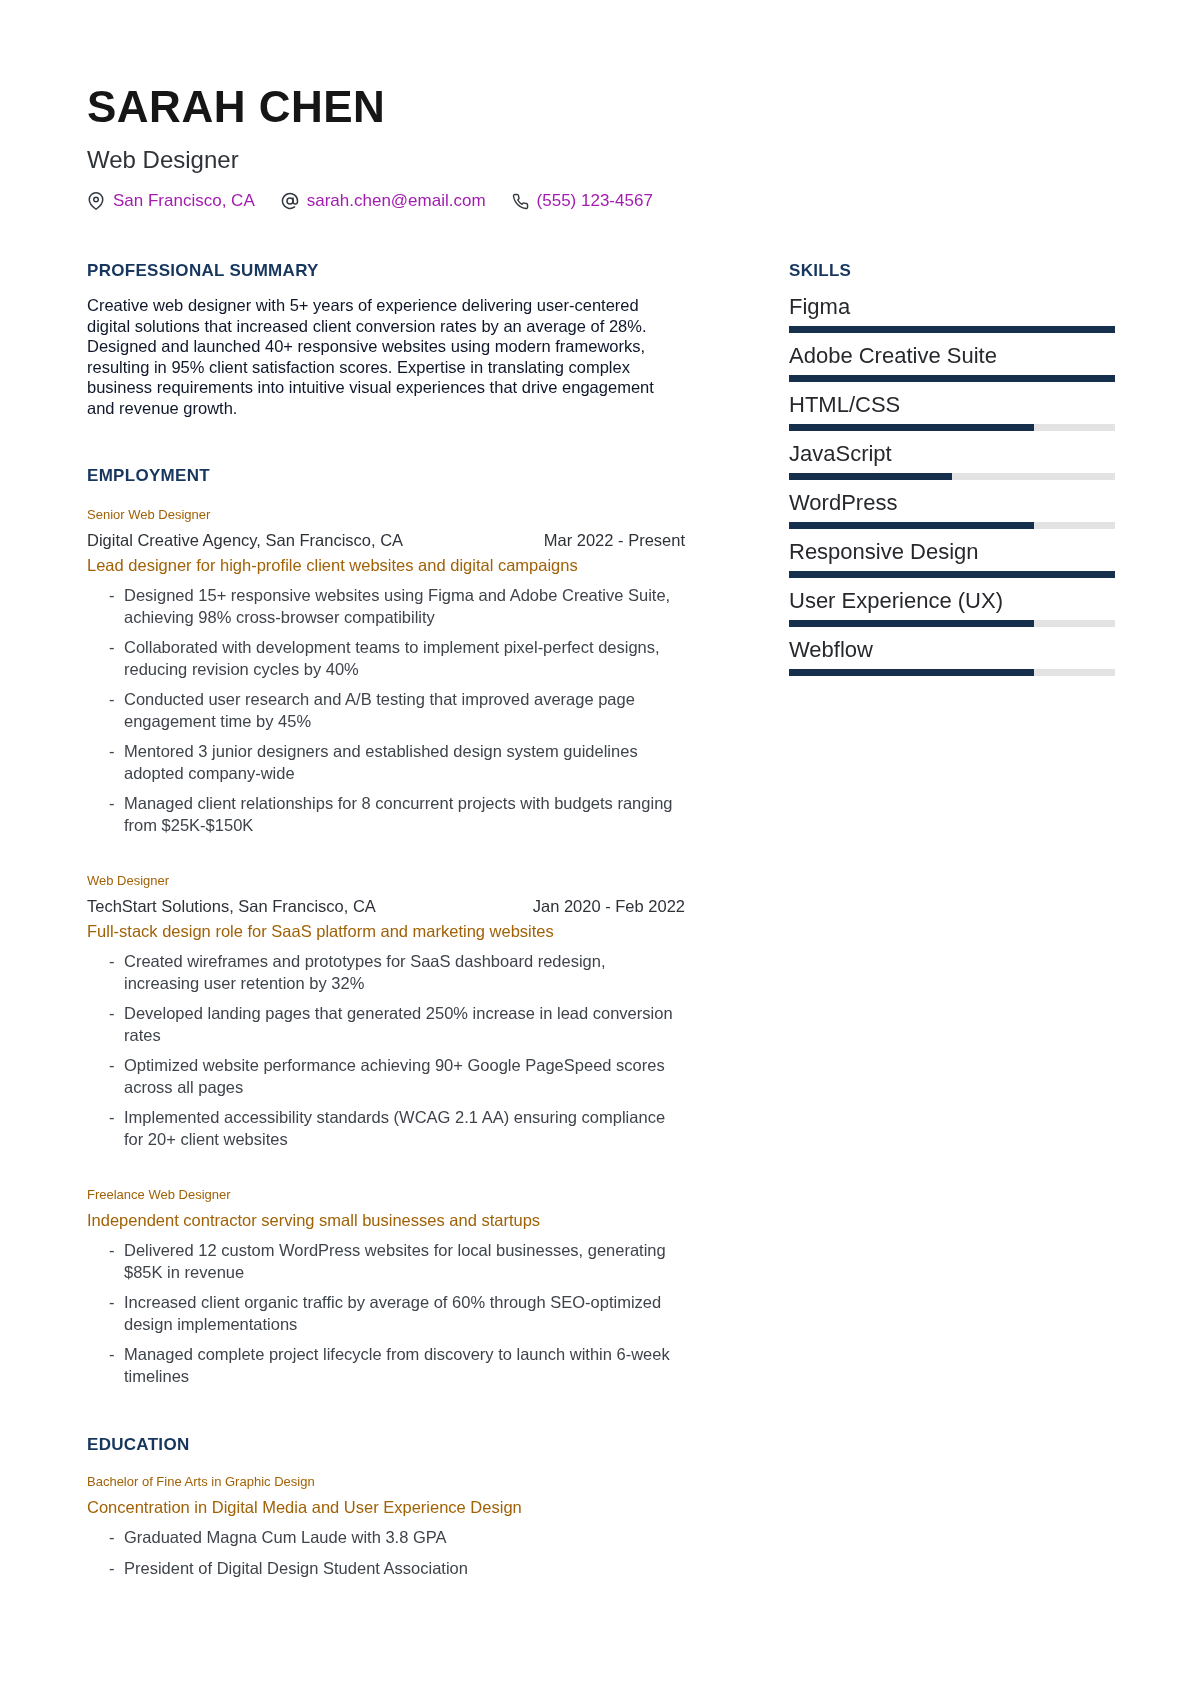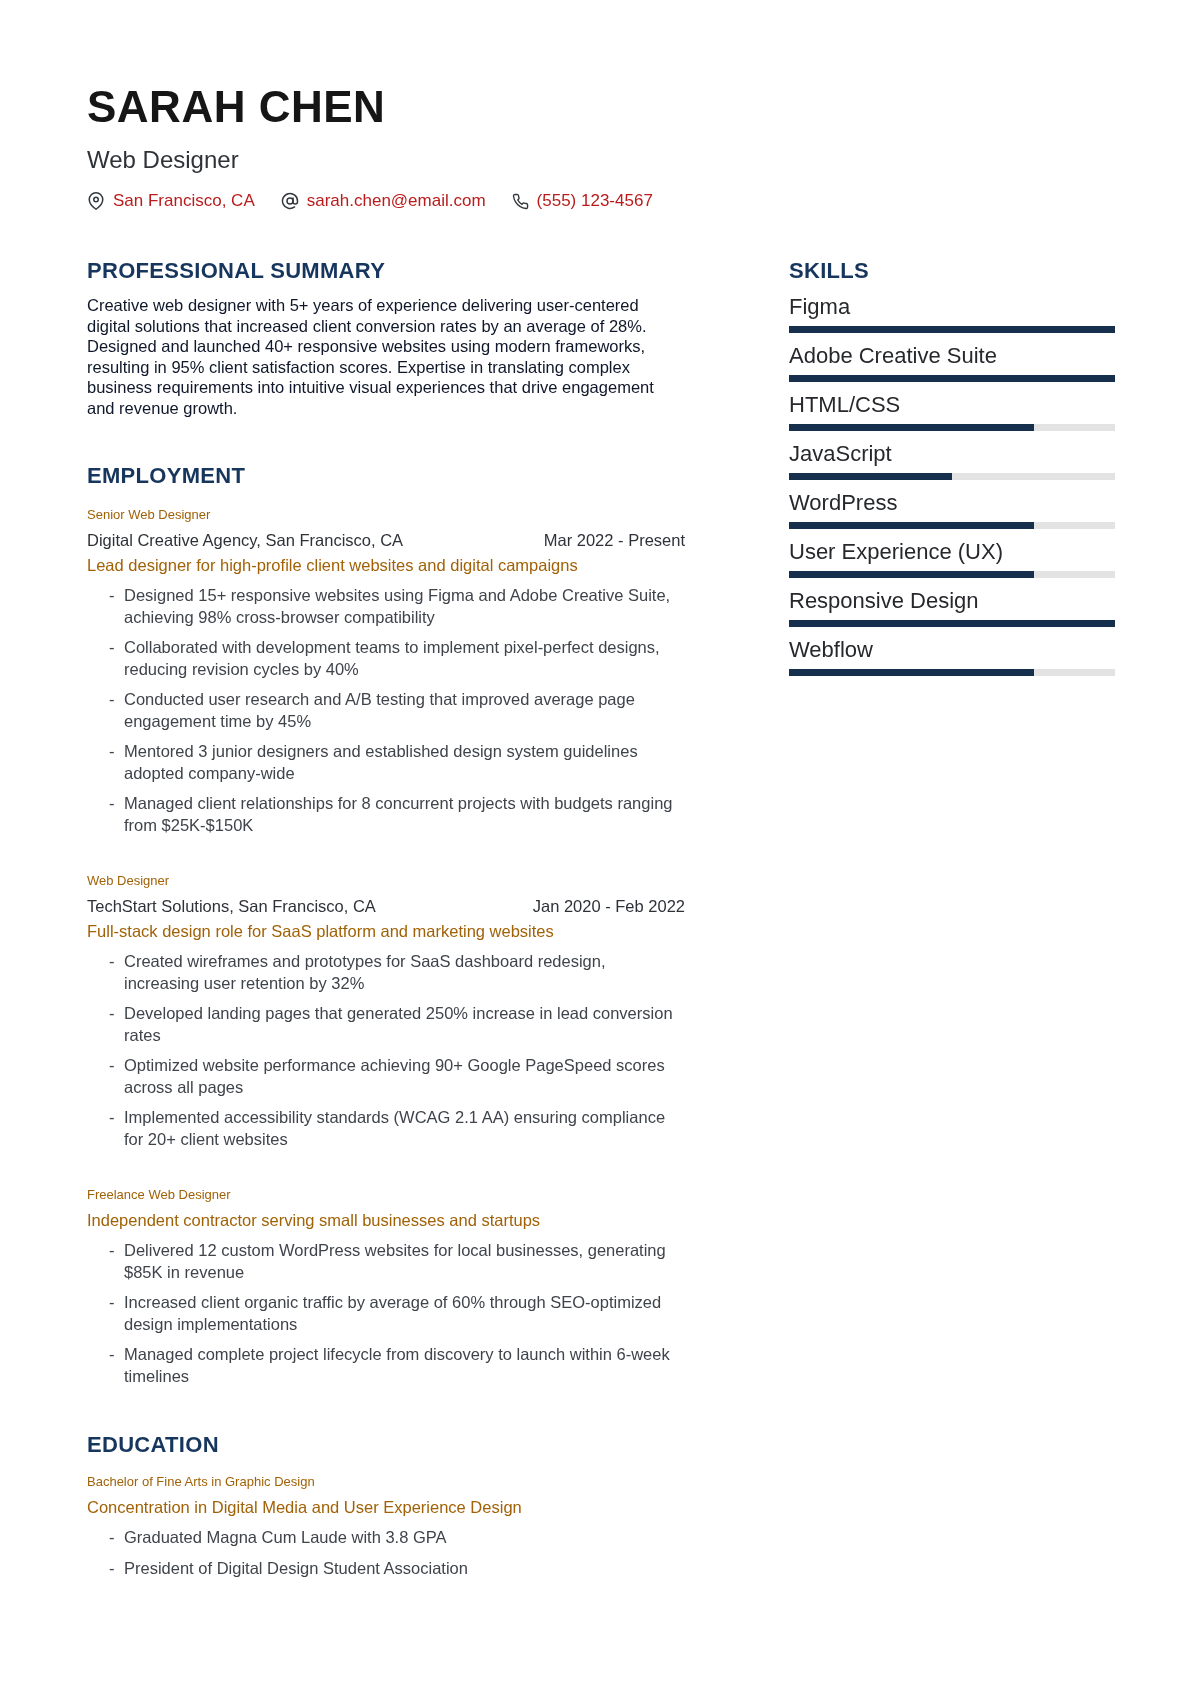--- a/index.html
+++ b/index.html
@@ -16,32 +16,32 @@
   
   .name {
     font-size: 44px; font-weight: 700; letter-spacing: 0.5px;
     color: #161616; line-height: 1.05;
   }
   .job-title-sub {
     margin-top: 16px; font-size: 24px; font-weight: 400; color: #2f3338;
   }
   .contact-row {
     margin-top: 17px; display: flex; align-items: center; gap: 26px;
-    font-size: 17px; color: #b91c1c;
+    font-size: 17px; color: #a21caf;
   }
   .contact-item { display: flex; align-items: center; gap: 8px; }
   .contact-item svg { display: block; }
 
   
   .columns { display: flex; margin-top: 49px; }
   .col-main { width: 598px; flex: none; }
   .col-side { width: 326px; flex: none; margin-left: 104px; }
 
   .section-heading {
-    font-size: 22px; font-weight: 700; letter-spacing: 0.3px;
+    font-size: 17px; font-weight: 700; letter-spacing: 0.3px;
     color: #17365d; line-height: 22px;
   }
 
   
   .summary-text {
     margin-top: 13px; font-size: 16.5px; line-height: 20.5px; color: #0f172a;
   }
 
   
   .section-block { margin-top: 47px; }
@@ -269,34 +269,34 @@
   </div>
 
   <div class="skill-item">
     <div class="skill-label">WordPress</div>
     <div class="skill-track">
       <div class="skill-fill" style="width: 75%;"></div>
     </div>
   </div>
 
   <div class="skill-item">
+    <div class="skill-label">Responsive Design</div>
+    <div class="skill-track">
+      <div class="skill-fill" style="width: 100%;"></div>
+    </div>
+  </div>
+
+  <div class="skill-item">
     <div class="skill-label">User Experience (UX)</div>
     <div class="skill-track">
       <div class="skill-fill" style="width: 75%;"></div>
     </div>
   </div>
 
   <div class="skill-item">
-    <div class="skill-label">Responsive Design</div>
-    <div class="skill-track">
-      <div class="skill-fill" style="width: 100%;"></div>
-    </div>
-  </div>
-
-  <div class="skill-item">
     <div class="skill-label">Webflow</div>
     <div class="skill-track">
       <div class="skill-fill" style="width: 75%;"></div>
     </div>
   </div>
 </div>
     </div>
   </div>
 
 </div>

